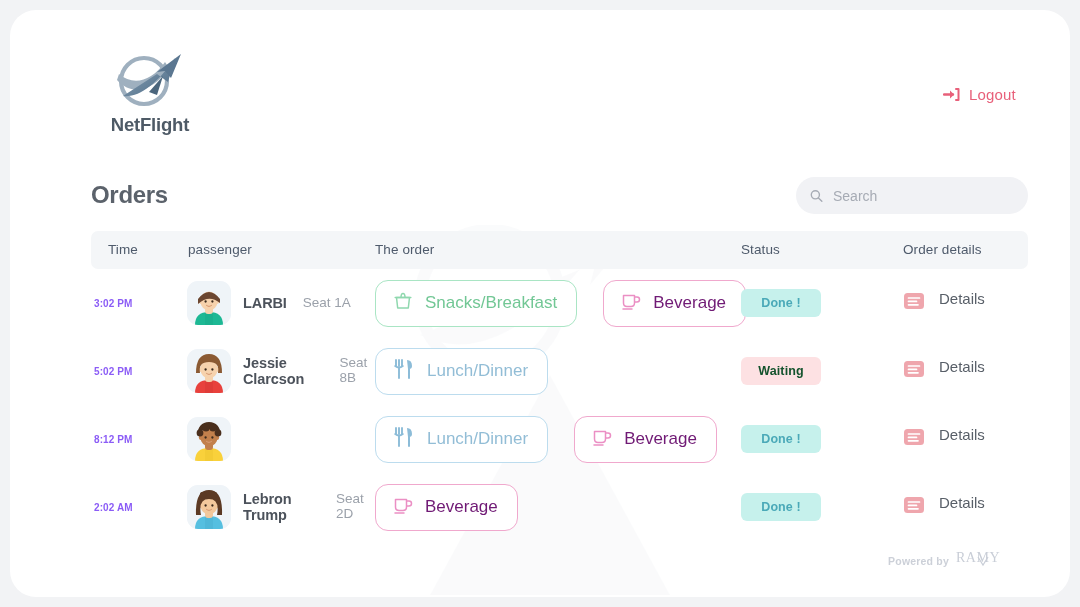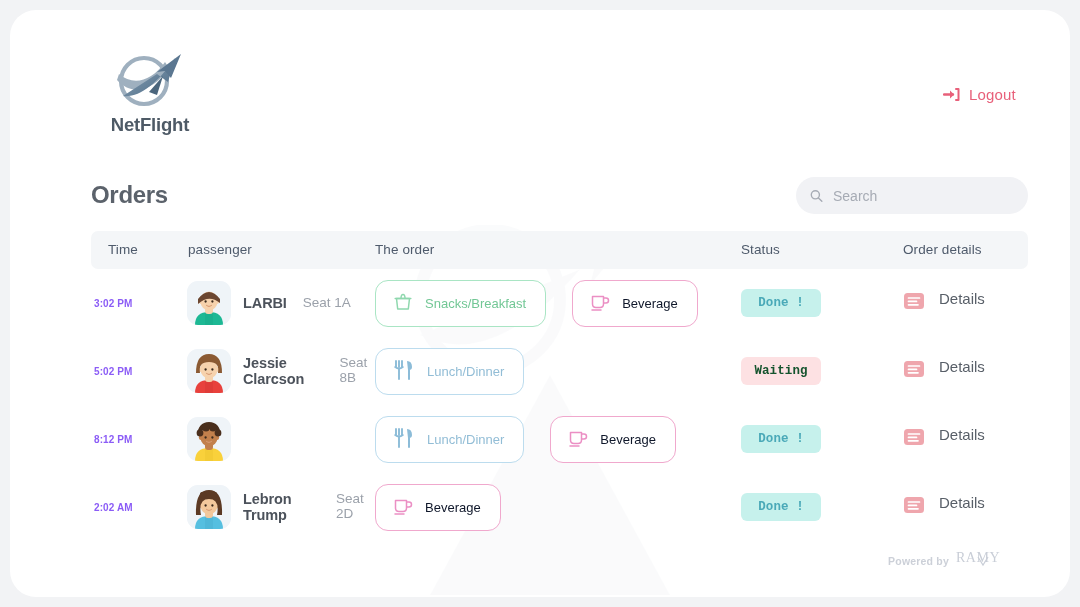--- a/index.html
+++ b/index.html
@@ -154,21 +154,21 @@
     position: absolute;
     top: 0;
     height: 68px;
     display: flex;
     align-items: center;
   }
 
   .cell-time    { left: 0;     width: 96px; justify-content: flex-start; padding-left: 3px; }
   .cell-pass    { left: 96px;  width: 188px; }
   .cell-order   { left: 284px; width: 366px; gap: 26px; }
-  .cell-status  { left: 650px; width: 162px; font-family: Liberation Mono, monospace; }
+  .cell-status  { left: 650px; width: 162px; }
   .cell-details { left: 812px; width: 125px; }
 
   .time-text {
     font-size: 10px;
     font-weight: bold;
     color: #8b5cf6;
     letter-spacing: 0.1px;
   }
 
   
@@ -196,27 +196,27 @@
   
   .order-pill {
     display: inline-flex;
     align-items: center;
     gap: 11px;
     height: 47px;
     padding: 0 19px 0 16px;
     border-radius: 13px;
     border: 1.4px solid;
     background: #ffffff;
-    font-size: 13px;
+    font-size: 17px;
     white-space: nowrap;
     cursor: pointer;
   }
   .pill-snacks   { border-color: #a9e5c4; color: #72c795; }
   .pill-lunch    { border-color: #bcdcee; color: #92bdd6; }
-  .pill-beverage { border-color: #f0a8cd; color: #0f172a; }
+  .pill-beverage { border-color: #f0a8cd; color: #701a75; }
 
   
   .status-badge {
     display: inline-flex;
     align-items: center;
     justify-content: center;
     width: 80px;
     height: 28px;
     border-radius: 6px;
     font-size: 12.5px;

